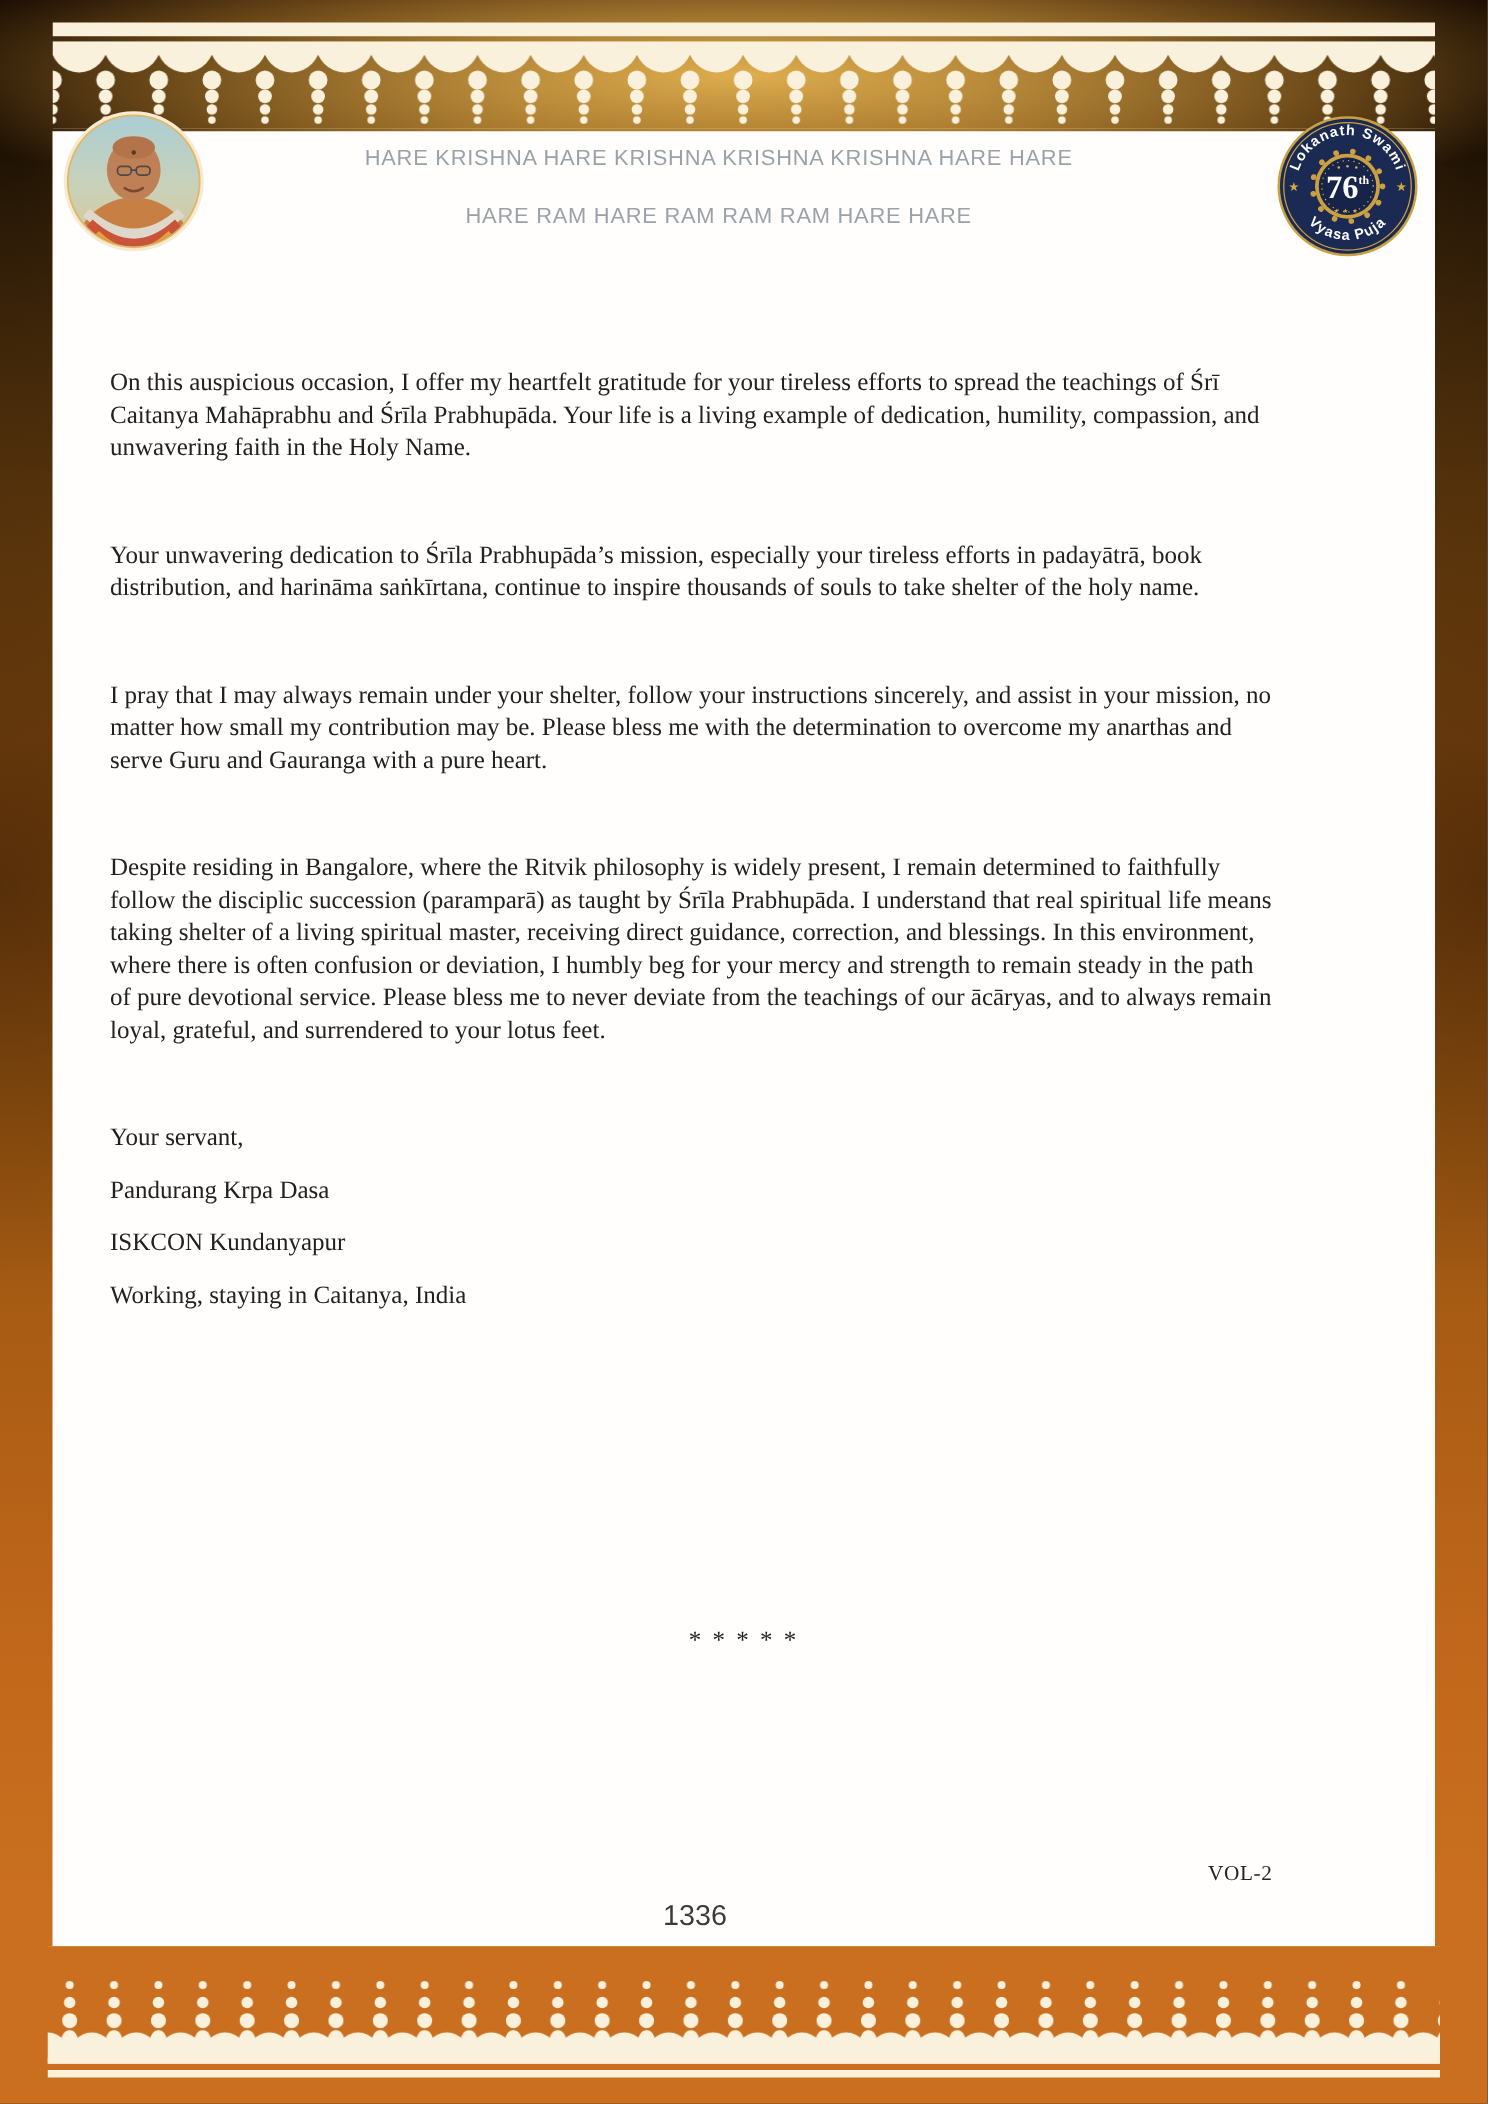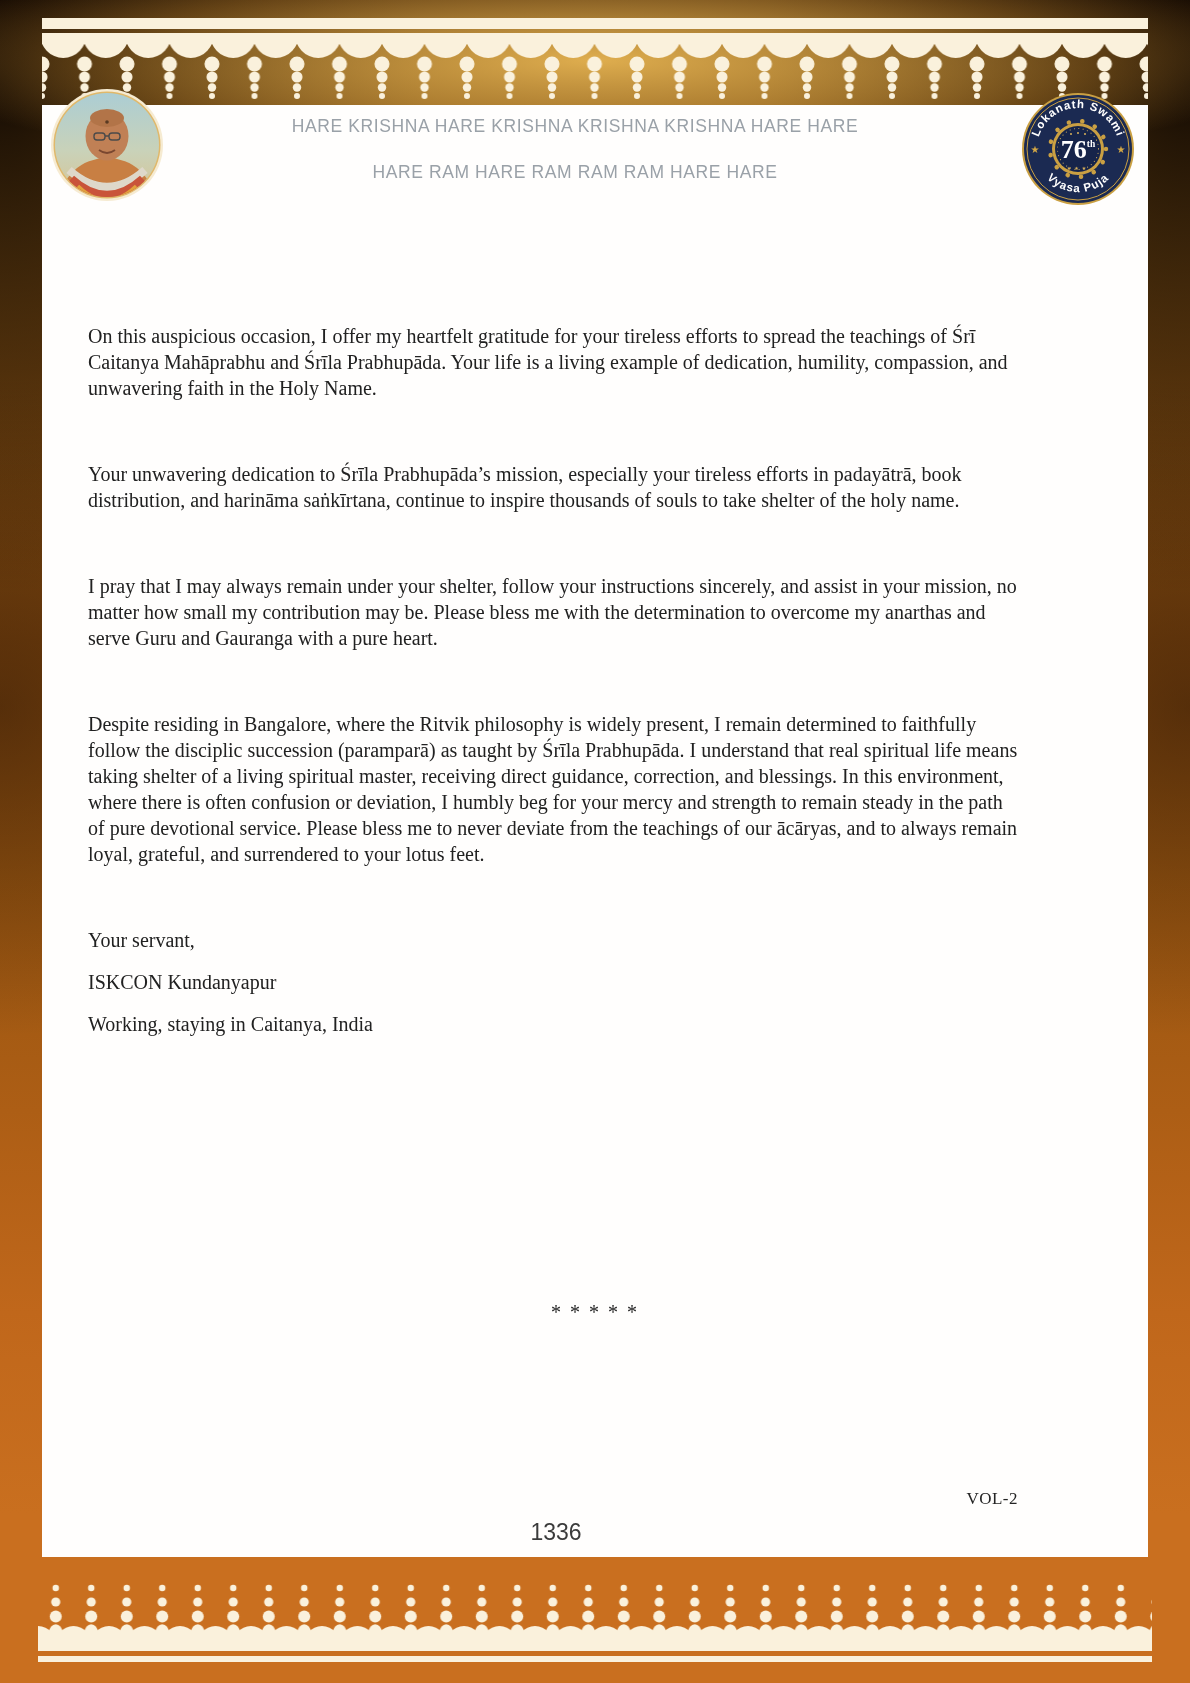--- a/index.html
+++ b/index.html
@@ -15,21 +15,21 @@
       linear-gradient(180deg,#3a2008 0%,#8a5c1a 8%,#7c4b12 22%,#83490e 38%,#975510 52%,#ad5e15 66%,#c0671b 78%,#c96f1f 90%,#c96f1f 100%);
   }
   .page{position:absolute;left:42px;top:105px;width:1106px;height:1452px;background:#fffefd;z-index:1;}
   .ornament{position:absolute;z-index:2;}
   .photo{position:absolute;left:50px;top:88px;z-index:3;}
   .badge{position:absolute;left:1020px;top:91px;z-index:3;}
   .mantra{position:absolute;left:195px;top:114px;width:760px;text-align:center;z-index:3;
     font-family:Liberation Sans, sans-serif;color:#9aa1a8;}
   .mantra .m1{font-size:17.5px;line-height:24px;letter-spacing:.6px;}
   .mantra .m2{font-size:17.5px;line-height:24px;letter-spacing:.6px;margin-top:22px;}
-  .letter{position:absolute;left:88px;top:323px;width:930px;z-index:3;color:#212121;
+  .letter{position:absolute;left:88px;top:293px;width:930px;z-index:3;color:#212121;
     font-size:20px;line-height:26px;}
   .letter p{margin:0 0 60px 0;}
   .letter p.sig{margin:0 0 16px 0;}
   .asterisks{position:absolute;left:42px;top:1299px;width:1106px;text-align:center;z-index:3;
     color:#1d1d1d;font-size:20px;line-height:26px;letter-spacing:2px;}
   .pagenum{position:absolute;left:516px;top:1518px;width:80px;text-align:center;z-index:3;
     font-family:"Liberation Sans","DejaVu Sans",sans-serif;font-size:23px;line-height:28px;color:#3b3b3b;}
   .volume{position:absolute;left:938px;top:1468px;width:80px;text-align:right;z-index:3;
     font-size:17px;line-height:22px;color:#242424;letter-spacing:.5px;margin-top:20px;}
   .band{position:absolute;left:0;top:1557px;width:1190px;height:126px;background:#c96f1f;z-index:2;}
@@ -130,20 +130,21 @@
     <div class="m1">HARE KRISHNA HARE KRISHNA KRISHNA KRISHNA HARE HARE</div>
     <div class="m2">HARE RAM HARE RAM RAM RAM HARE HARE</div>
   </div>
 
   <div class="letter">
     <p>On this auspicious occasion, I offer my heartfelt gratitude for your tireless efforts to spread the teachings of Śrī Caitanya Mahāprabhu and Śrīla Prabhupāda. Your life is a living example of dedication, humility, compassion, and unwavering faith in the Holy Name.</p>
     <p>Your unwavering dedication to Śrīla Prabhupāda’s mission, especially your tireless efforts in padayātrā, book distribution, and harināma saṅkīrtana, continue to inspire thousands of souls to take shelter of the holy name.</p>
     <p>I pray that I may always remain under your shelter, follow your instructions sincerely, and assist in your mission, no matter how small my contribution may be. Please bless me with the determination to overcome my anarthas and serve Guru and Gauranga with a pure heart.</p>
     <p>Despite residing in Bangalore, where the Ritvik philosophy is widely present, I remain determined to faithfully follow the disciplic succession (paramparā) as taught by Śrīla Prabhupāda. I understand that real spiritual life means taking shelter of a living spiritual master, receiving direct guidance, correction, and blessings. In this environment, where there is often confusion or deviation, I humbly beg for your mercy and strength to remain steady in the path of pure devotional service. Please bless me to never deviate from the teachings of our ācāryas, and to always remain loyal, grateful, and surrendered to your lotus feet.</p>
     <p class="sig">Your servant,</p>
+    <p class="sig">Pandurang Krpa Dasa</p>
     <p class="sig">ISKCON Kundanyapur</p>
     <p class="sig">Working, staying in Caitanya, India</p>
   </div>
 
   <div class="asterisks">* * * * *</div>
 
   <div class="pagenum">1336</div>
   <div class="volume">VOL-2</div>
 
   <div class="band">

